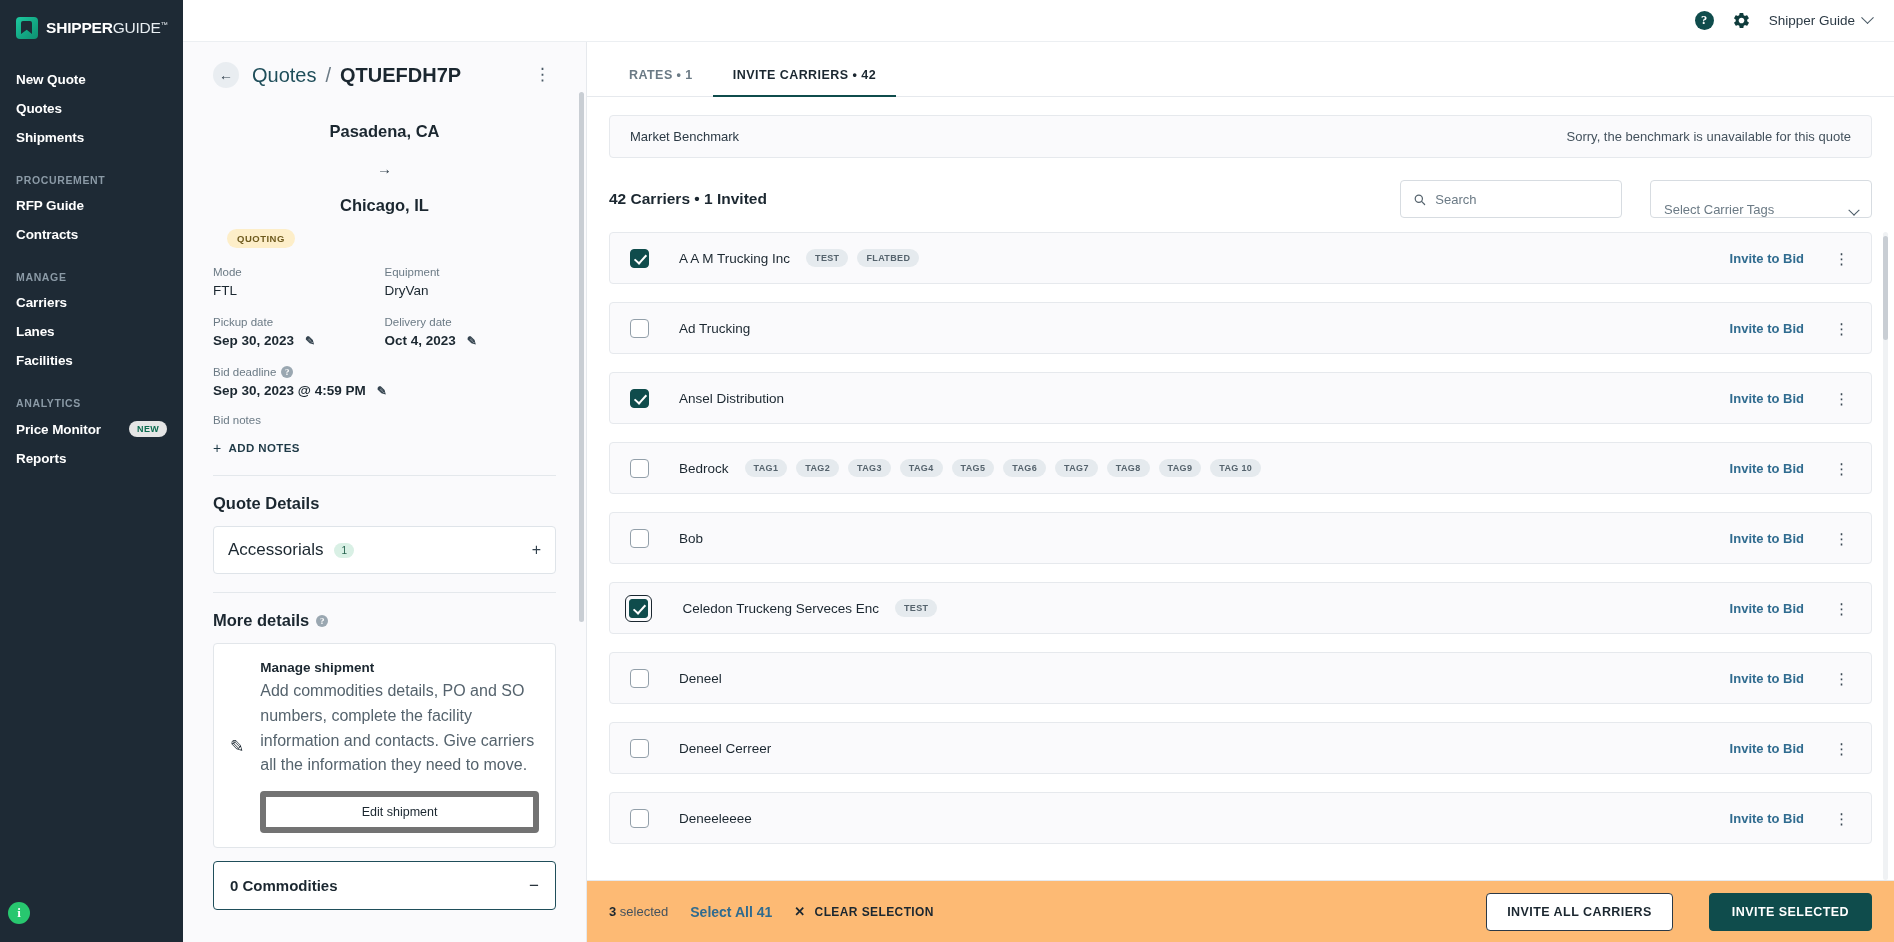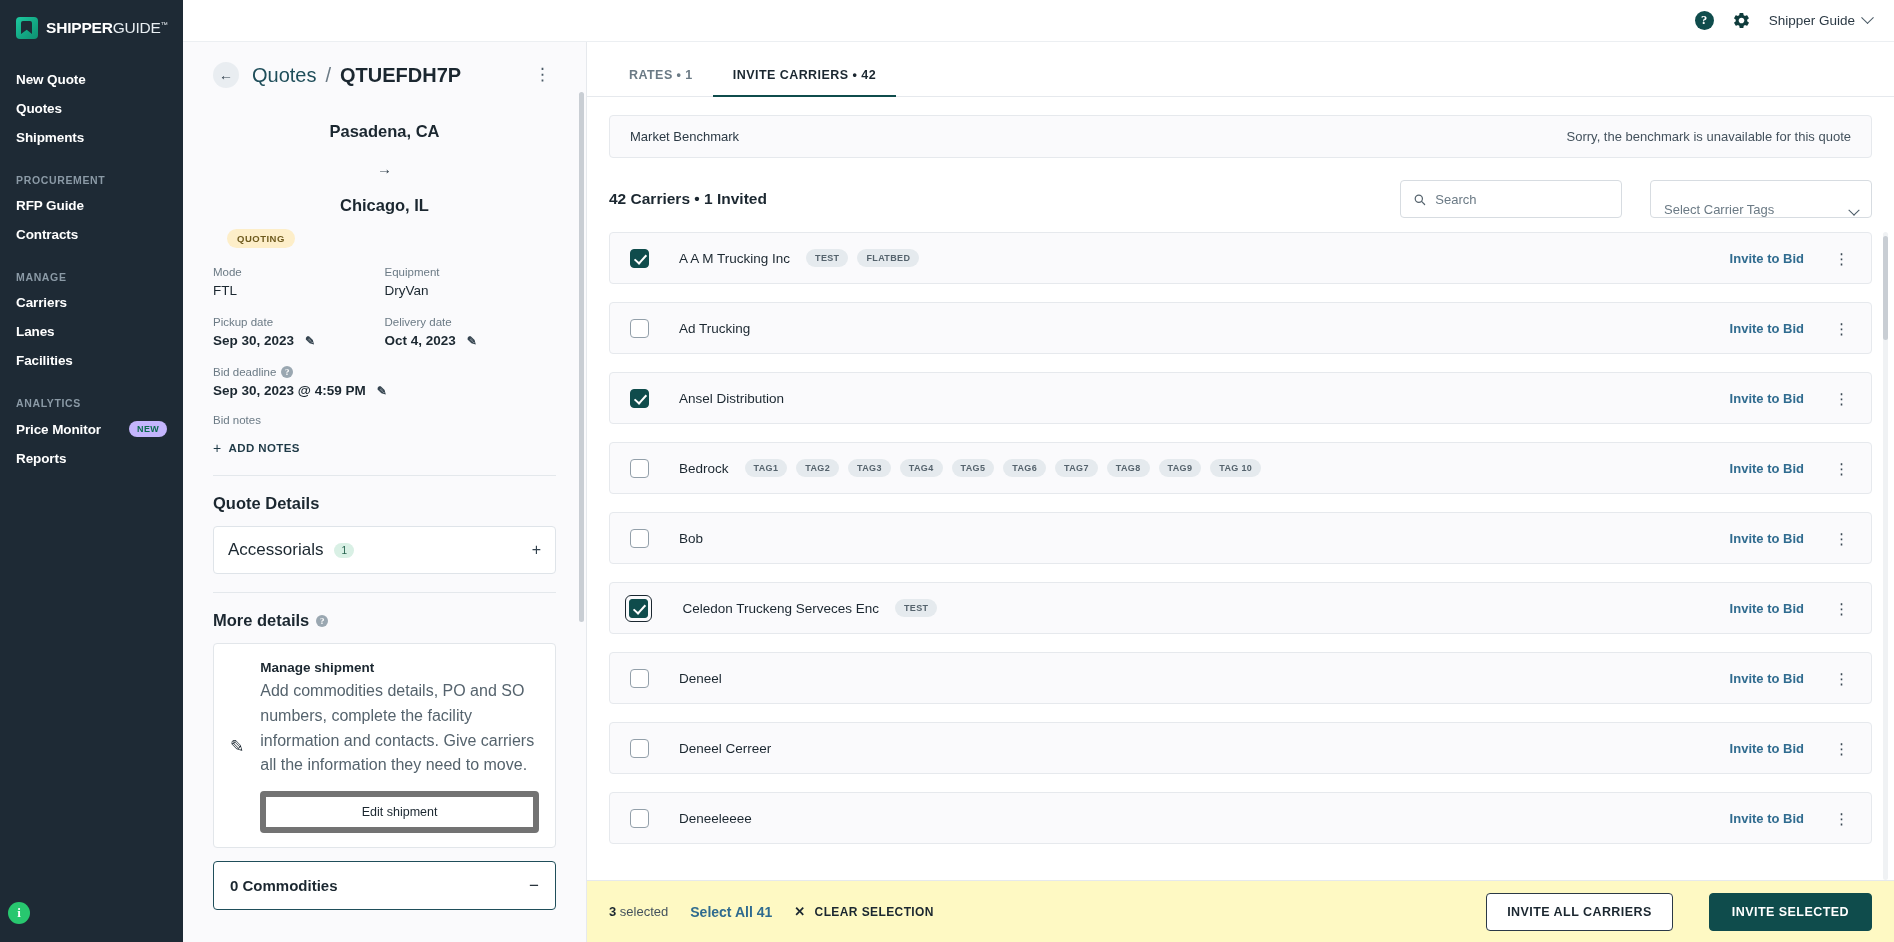--- a/index.html
+++ b/index.html
@@ -38,21 +38,21 @@
     font-size: 13.5px; font-weight: 700; cursor: pointer;
     text-decoration: none; letter-spacing: -0.1px;
     display: flex; align-items: center; justify-content: space-between;
   }
   .nav-section {
     padding: 8px 16px 5px; color: #8b9aa6; font-size: 10.5px;
     font-weight: 700; letter-spacing: 0.65px; text-transform: uppercase;
   }
   .nav-gap { height: 14px; }
   .badge-new {
-    background: #c4b5fd; color: #0b6b4f; font-size: 9px; font-weight: 700;
+    background: #e5e5e5; color: #0b6b4f; font-size: 9px; font-weight: 700;
     border-radius: 9px; padding: 3px 8px; letter-spacing: 0.3px;
   }
   .info-fab {
     position: absolute; left: 8px; bottom: 18px;
     width: 22px; height: 22px; border-radius: 50%;
     background: #28c76f; color: #fff; font-size: 13px; font-weight: 700;
     display: flex; align-items: center; justify-content: center;
     font-family: "Liberation Serif", serif; cursor: pointer;
   }
 
@@ -253,21 +253,21 @@
     position: absolute; right: 6px; top: 4px; width: 5px; height: 104px;
     background: #c9ced4; border-radius: 3px;
   }
   .list-track {
     position: absolute; right: 6px; top: 0; bottom: 0; width: 5px;
     background: #f0f2f4; border-radius: 3px;
   }
 
   
   .footer {
-    flex: 0 0 62px; border-top: 1px solid #e6e9ed; background: #fef9c3;
+    flex: 0 0 62px; border-top: 1px solid #e6e9ed; background: #fdba74;
     display: flex; align-items: center; padding: 0 22px; gap: 22px;
   }
   .sel-count { font-size: 13px; color: #44525d; }
   .sel-count b { color: #1b2730; font-weight: 700; }
   .link-blue { font-size: 14px; font-weight: 700; color: #2f6b8f; cursor: pointer; }
   .clear-sel {
     display: flex; align-items: center; gap: 9px; font-size: 12px;
     font-weight: 700; letter-spacing: 0.4px; color: #1b2730; cursor: pointer;
   }
   .clear-sel .x { font-size: 13px; font-weight: 700; }

